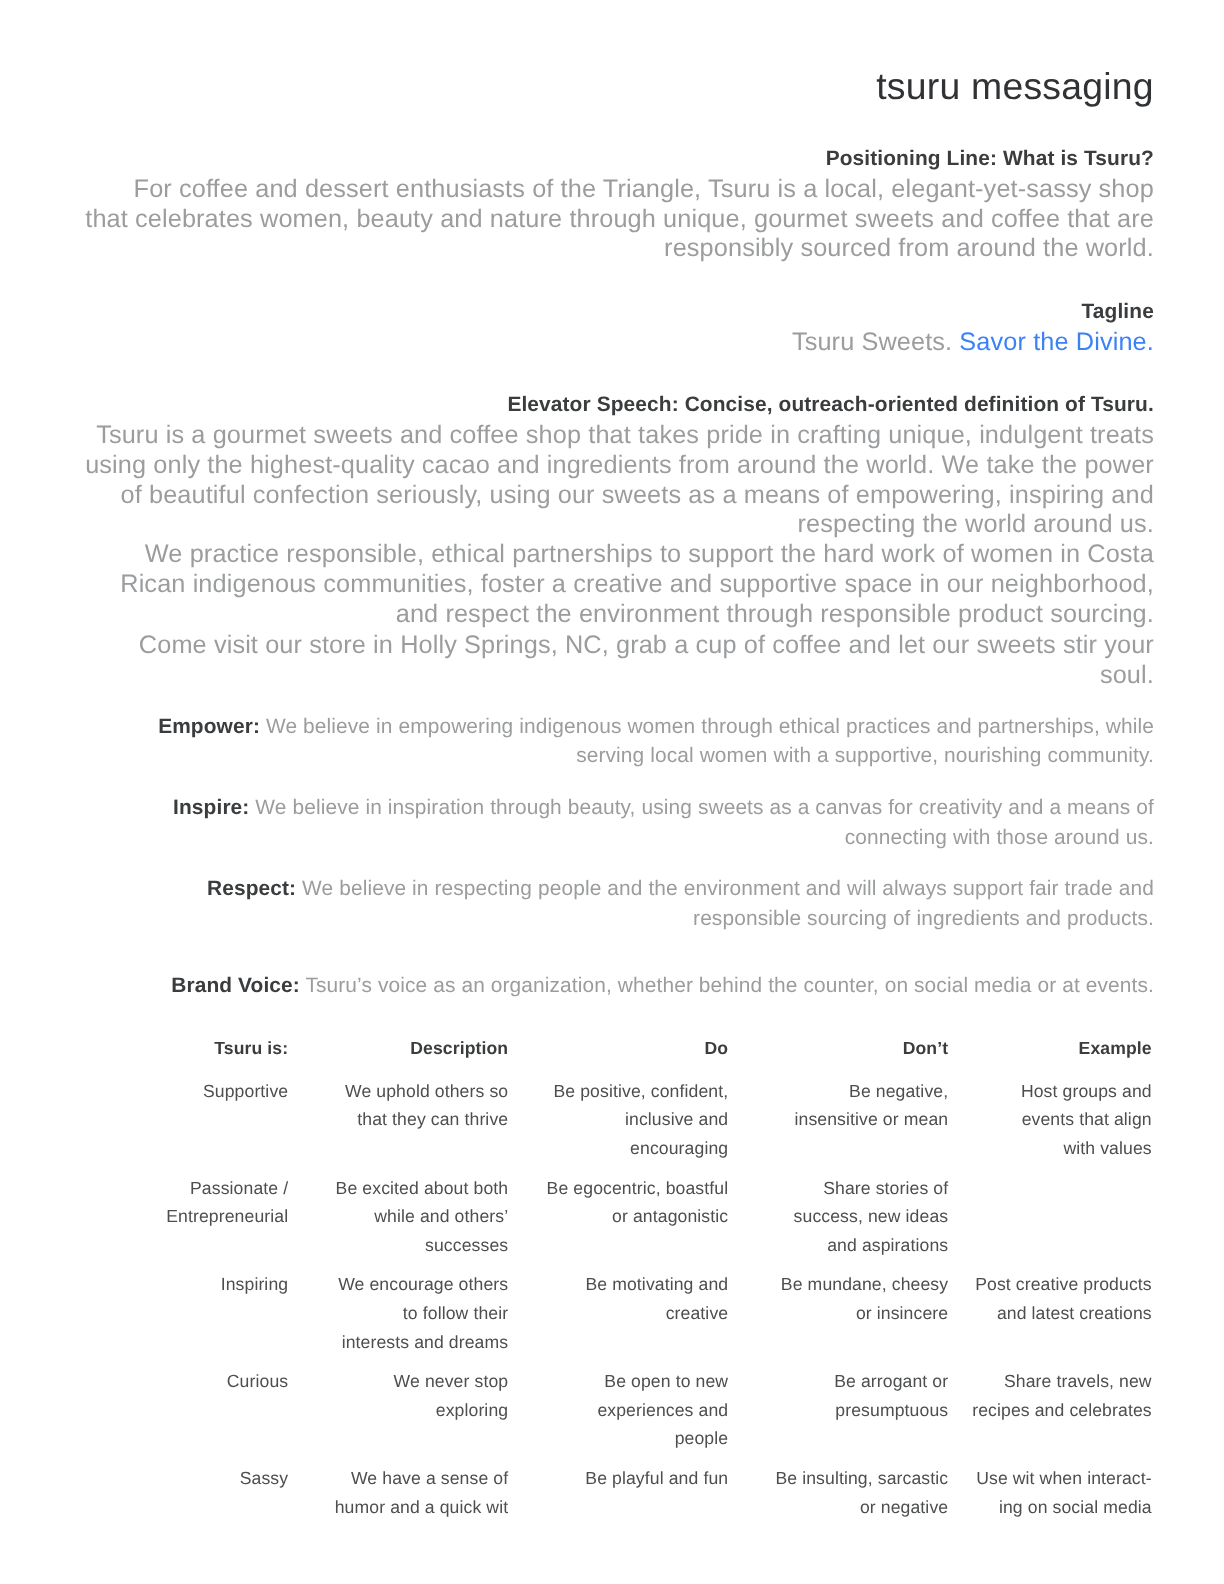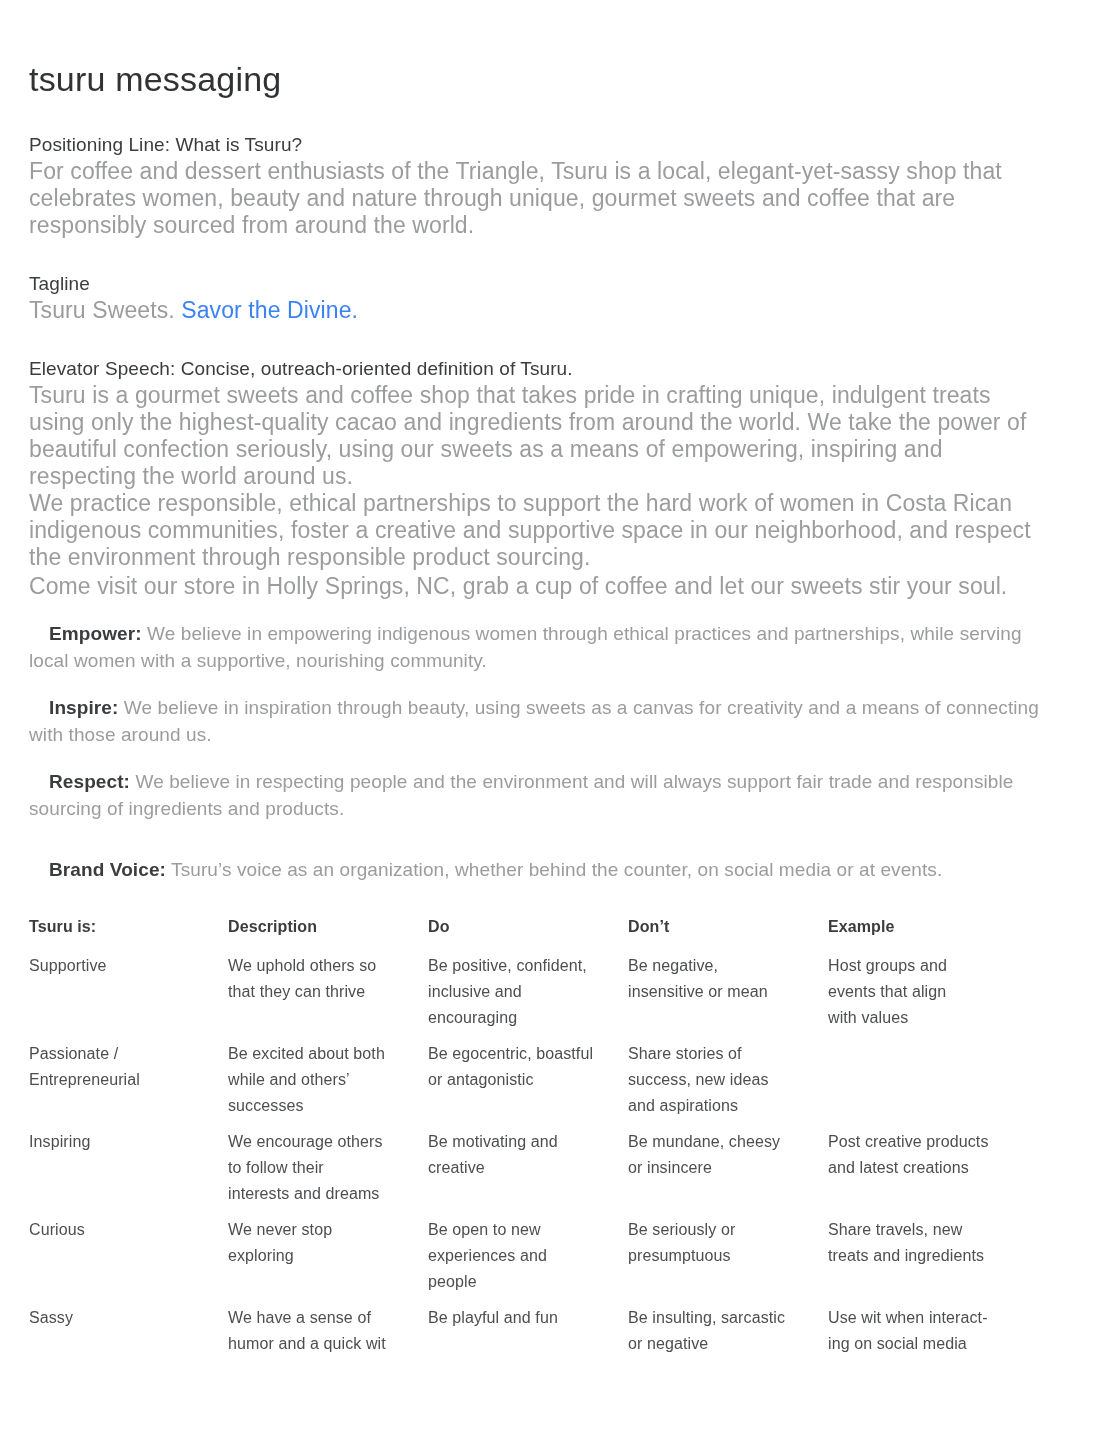--- a/index.html
+++ b/index.html
@@ -7,34 +7,35 @@
   body {
     width: 1113px;
     height: 1440px;
     background: #ffffff;
     font-family: "Liberation Sans", sans-serif;
     overflow: hidden;
   }
   .page {
     width: 1113px;
     height: 1204px;
-    padding: 58px 64px 0 29px;
+    padding: 58px 64px 0 77px;
+    text-align: right;
   }
   .doc-title {
     margin: 0;
     font-size: 34px;
     font-weight: 500;
     letter-spacing: 0.2px;
     color: #303234;
     line-height: 42px;
   }
   .section-heading {
     margin: 33px 0 0 0;
     font-size: 19px;
-    font-weight: 400;
+    font-weight: 700;
     color: #3a3c3e;
     line-height: 23px;
     letter-spacing: 0.1px;
   }
   .body-text {
     margin: 2px 0 0 0;
     font-size: 23px;
     font-weight: 400;
     color: #9b9c9e;
     line-height: 27px;
@@ -156,24 +157,24 @@
 and latest creations</div>
     </div>
 
     <div class="vrow vbody">
       <div class="vcell">Curious</div>
       <div class="vcell">We never stop
 exploring</div>
       <div class="vcell">Be open to new
 experiences and
 people</div>
-      <div class="vcell">Be seriously or
+      <div class="vcell">Be arrogant or
 presumptuous</div>
       <div class="vcell">Share travels, new
-treats and ingredients</div>
+recipes and celebrates</div>
     </div>
 
     <div class="vrow vbody">
       <div class="vcell">Sassy</div>
       <div class="vcell">We have a sense of
 humor and a quick wit</div>
       <div class="vcell">Be playful and fun</div>
       <div class="vcell">Be insulting, sarcastic
 or negative</div>
       <div class="vcell">Use wit when interact-

